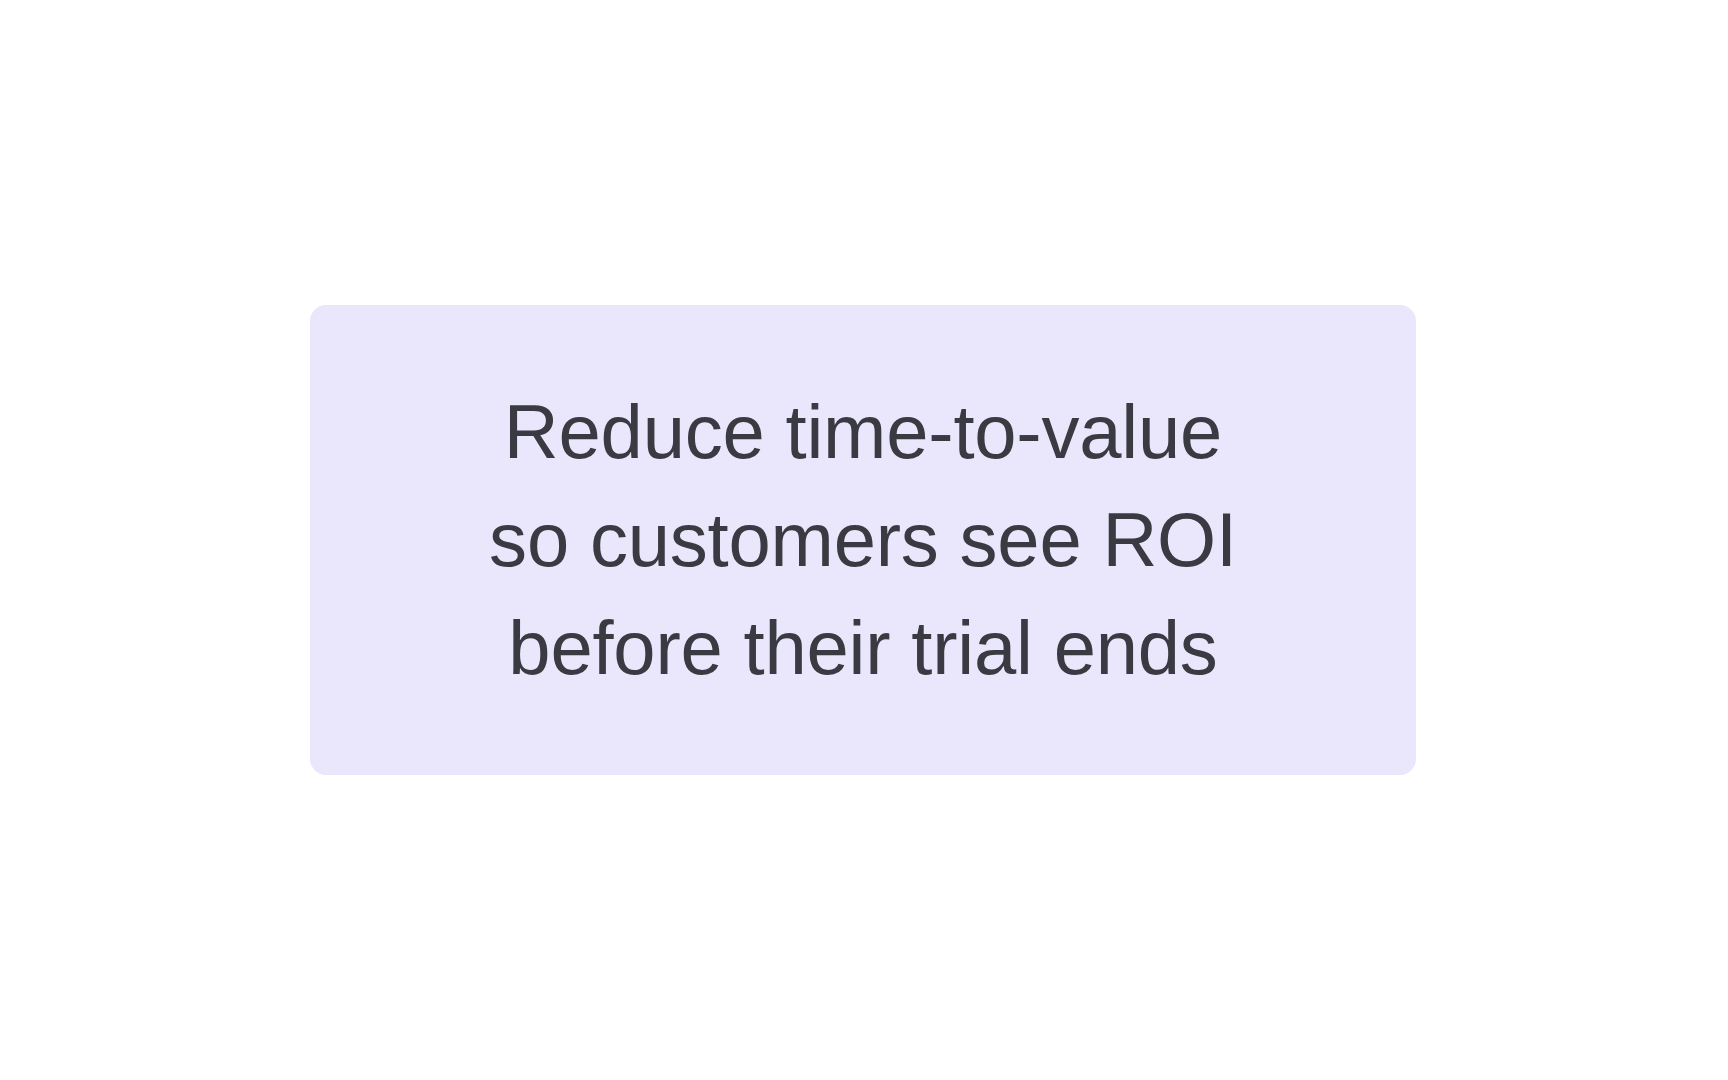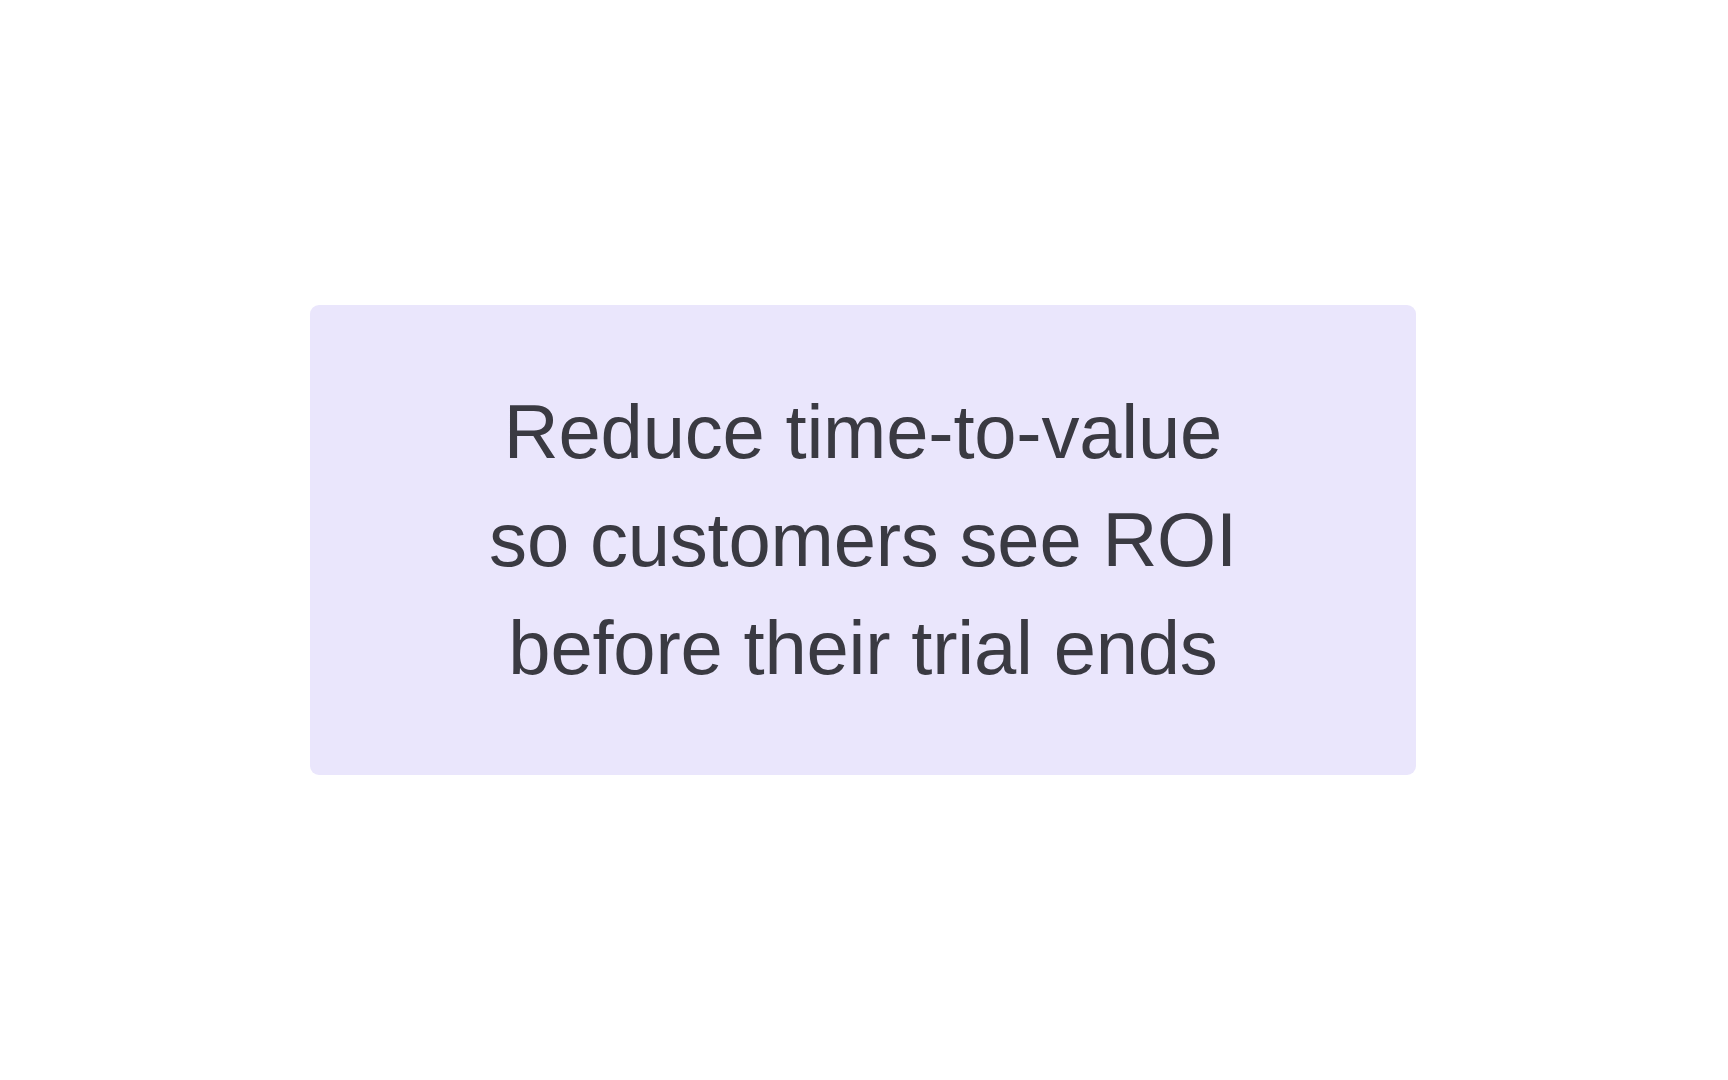--- a/index.html
+++ b/index.html
@@ -23,21 +23,21 @@
   }
 
   
   #note-card {
     position: absolute;
     left: 310px;
     top: 305px;
     width: 1106px;
     height: 470px;
     background: #EAE6FC;
-    border-radius: 9px;
+    border-radius: 16px;
     box-sizing: border-box;
     display: flex;
     align-items: center;
     justify-content: center;
     padding: 56px 64px;
   }
 
   #note-text {
     margin: 0;
     width: 100%;

